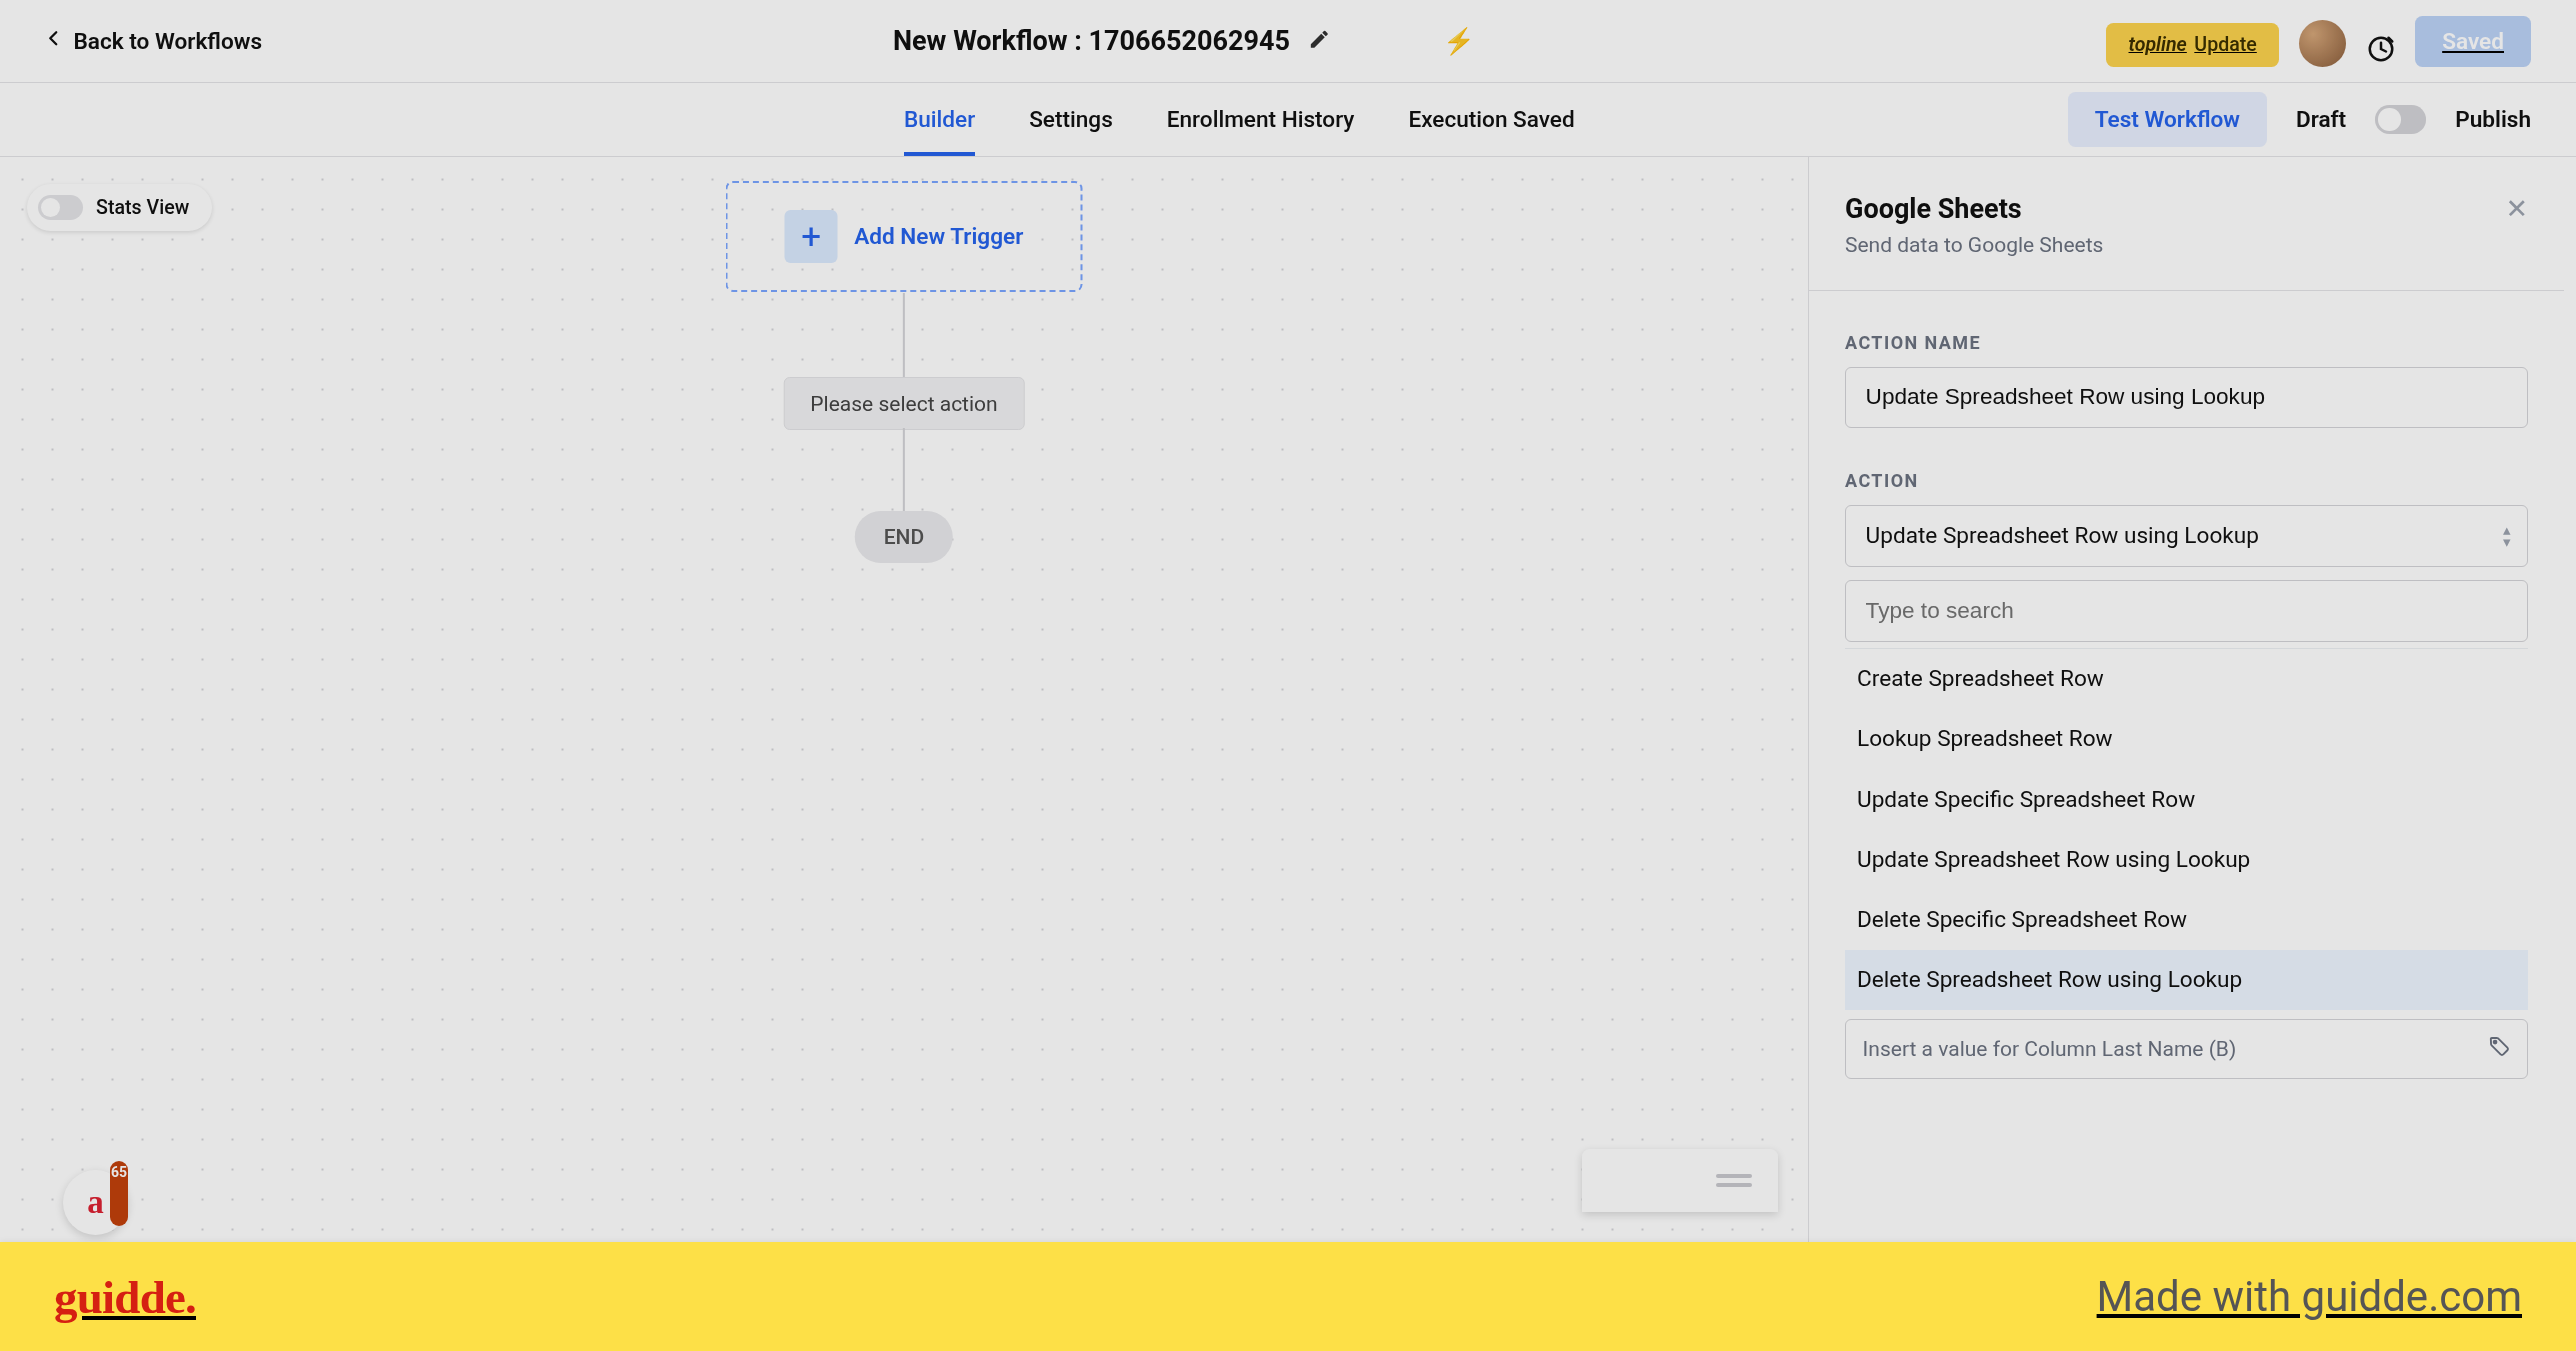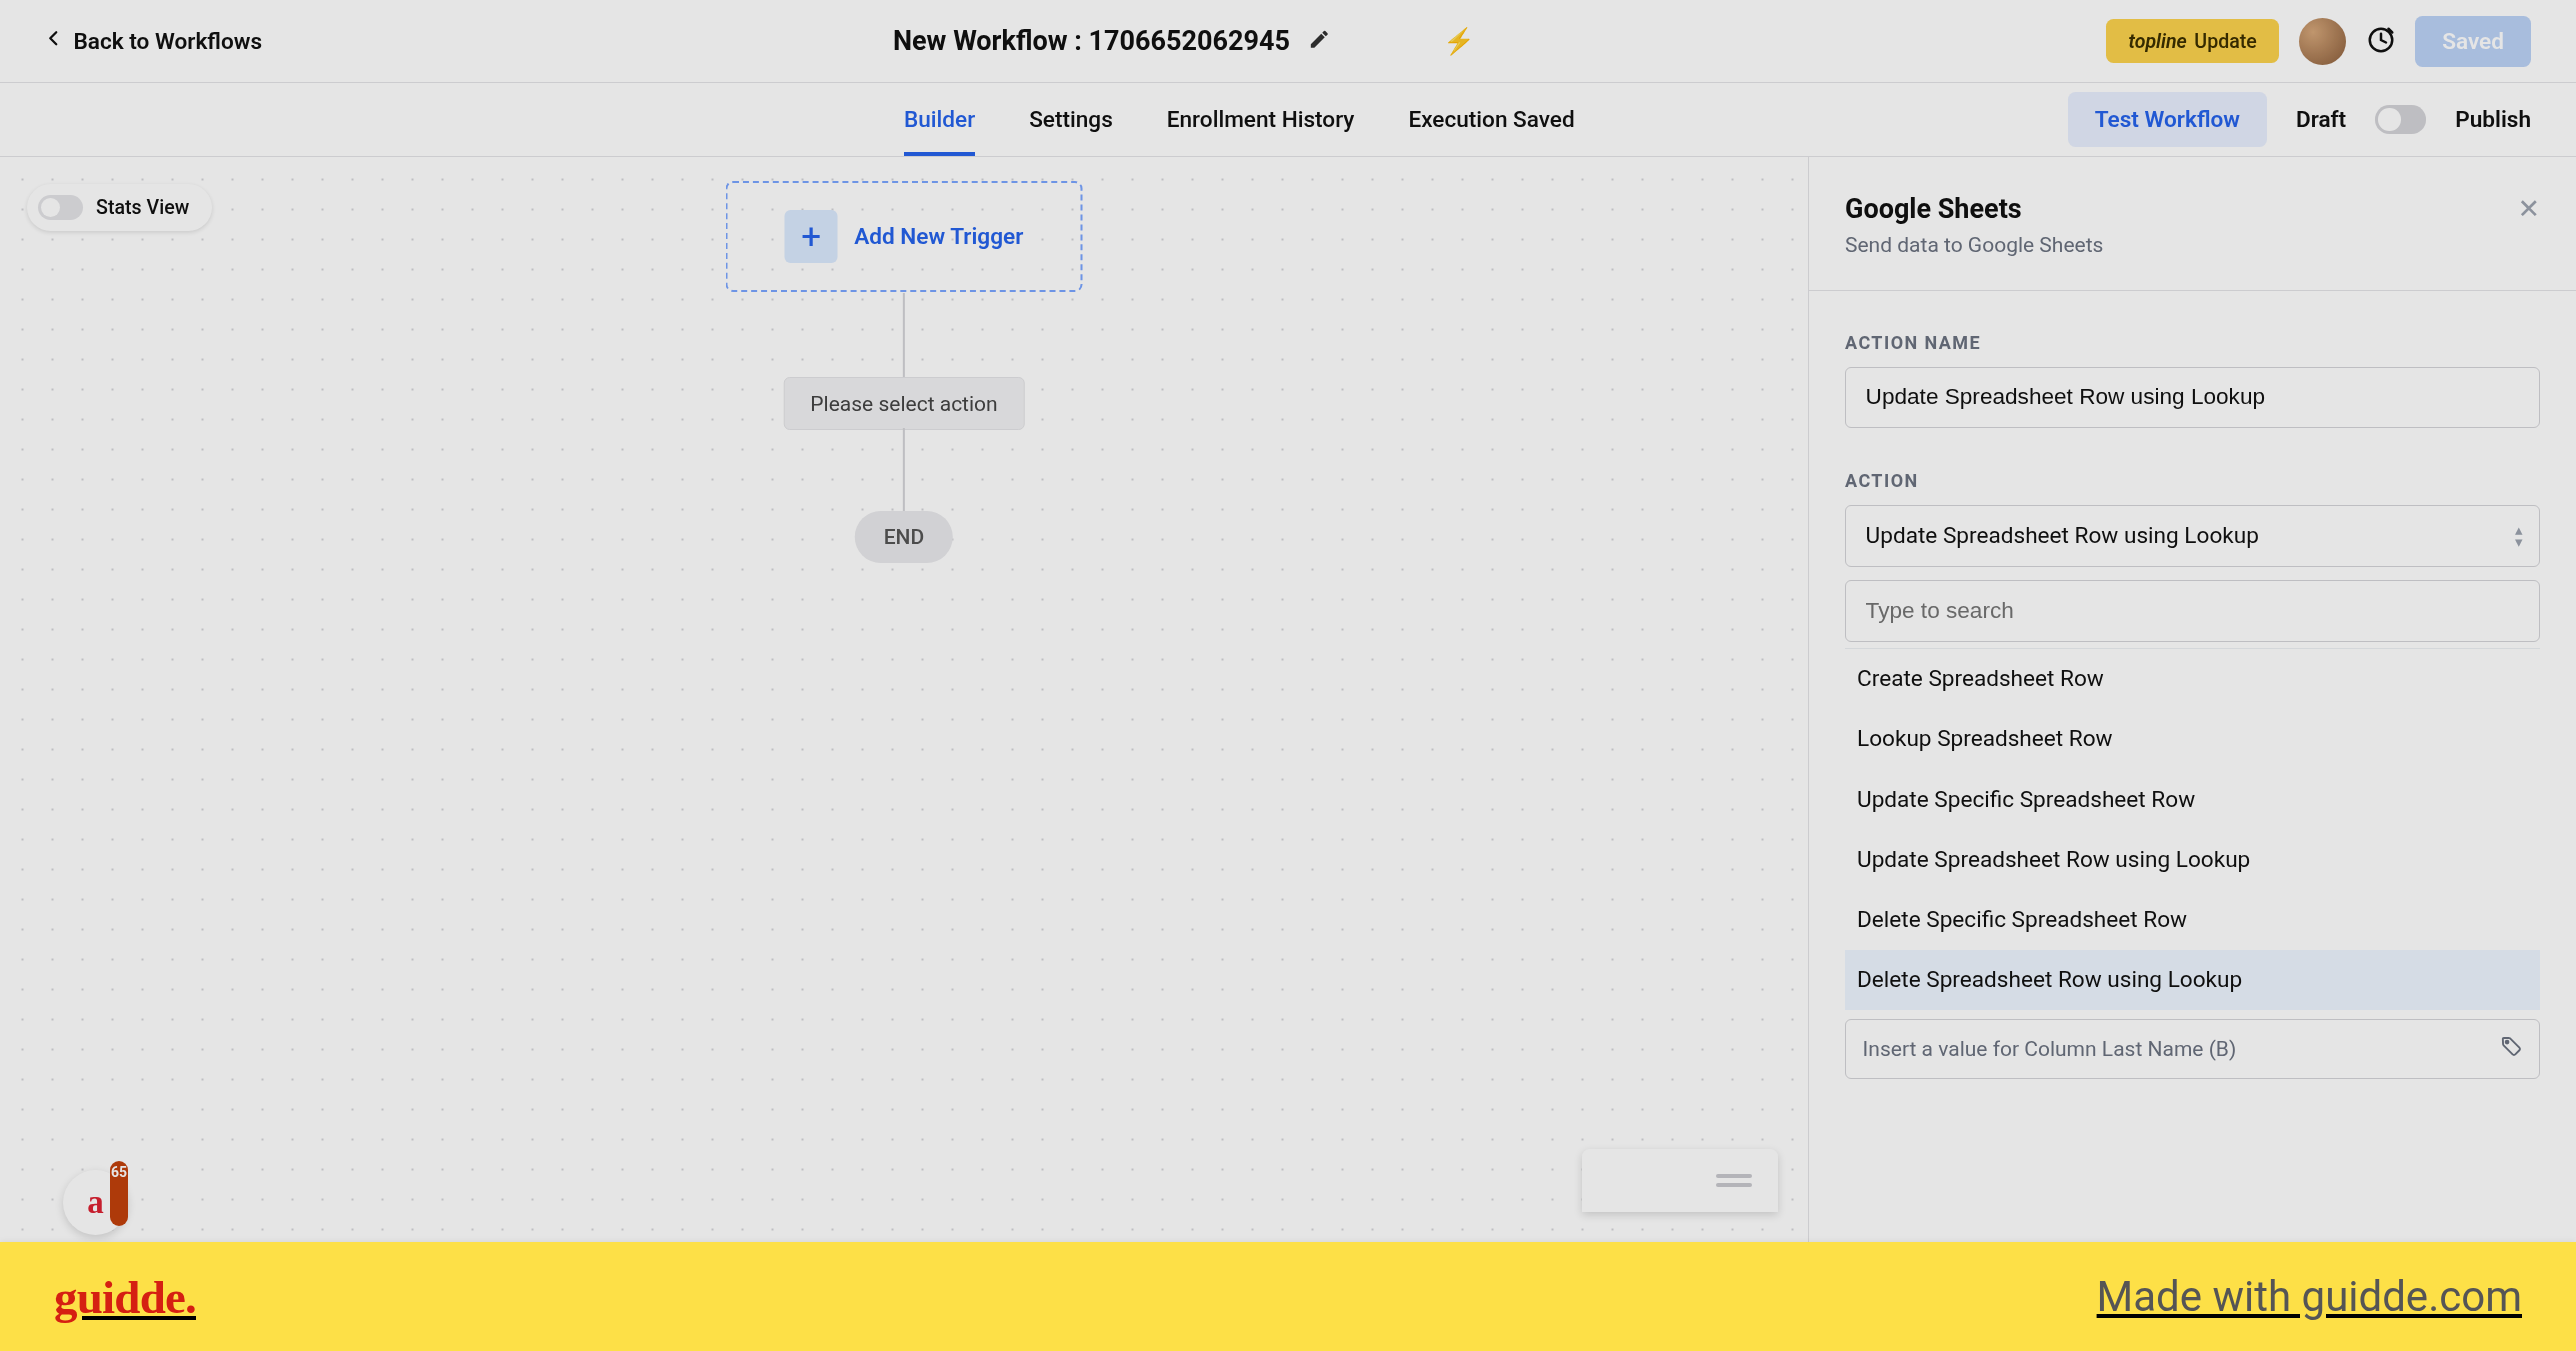--- a/index.html
+++ b/index.html
@@ -29,21 +29,21 @@
     padding: 0 45px 0 45px;
     gap: 34px;
   }
   .back-btn { display: flex; align-items: center; gap: 10.5px; font-size: 22.6px; font-weight: 600; color:#111; cursor:pointer; }
   .back-chevron svg { width: 18px; height: 22.6px; }
   .topbar-center { flex: 1; display:flex; justify-content:center; align-items:center; gap: 22.6px; }
   .wf-title { display:flex; align-items:center; gap:18px; }
   .wf-title-text { font-size: 27px; font-weight: 700; color:#111; }
   .edit-icon svg { width: 22.6px; height: 22.6px; fill:#333; }
   .bolt-icon { color:#f5b300; font-size: 25.6px; margin-left: 90px; }
-  .topbar-right { display:flex; align-items:center; gap: 19.6px; }
+  .topbar-right { display:flex; align-items:flex-end; gap: 19.6px; text-decoration: underline; }
   .support-btn {
     background:#fcd34d;
     border-radius:7.5px;
     padding: 10.5px 22.6px;
     display:flex; align-items:center; gap: 7.5px;
     font-size:19.6px; font-weight:500; color:#3b2f00;
   }
   .support-brand { font-style: italic; font-weight:600; }
   .avatar { width:47px; height:47px; border-radius:50%; background: radial-gradient(circle at 30% 30%, #d6a77a, #8b5e3c); }
   .clock-icon svg { width:30px; height:30px; stroke:#111; fill:none; }
@@ -117,21 +117,21 @@
   .notif-badge { position:absolute; left:63px; bottom:7.5px; display:flex; }
   .notif-circle { width:65px; height:65px; border-radius:50%; background:#fff; box-shadow:0 3px 9px rgba(0,0,0,0.15); display:flex; align-items:center; justify-content:center; font-size:33px; font-weight:700; color:#d23; font-family:Georgia, serif; }
   .notif-count { position:relative; left:-18px; top:-9px; background:#c2410c; color:#fff; border-radius:752px; padding:3px 1px; font-size:14px; font-weight:700; }
 
   
   .panel {
     width: 768px;
     border-left:0.8px solid #e4e4e7;
     background:#fff;
     display:flex; flex-direction:column;
-    padding: 36px 36px 0 36px;
+    padding: 36px 48px 0 36px;
     position:relative;
   }
   .panel-title-row { display:flex; align-items:flex-start; }
   .panel-title { font-size:27px; font-weight:700; color:#111; }
   .panel-close { margin-left:auto; color:#9ca3af; font-size:27px; cursor:pointer; }
   .panel-sub { font-size:21px; color:#6b7280; margin-top:7.5px; }
   .panel-divider { height:0.8px; background:#e4e4e7; margin:33px -36px 0 -36px; }
 
   .section-label { font-size:18px; font-weight:700; letter-spacing:0.08em; color:#6b7280; margin-top:42px; }
   .input-box {

